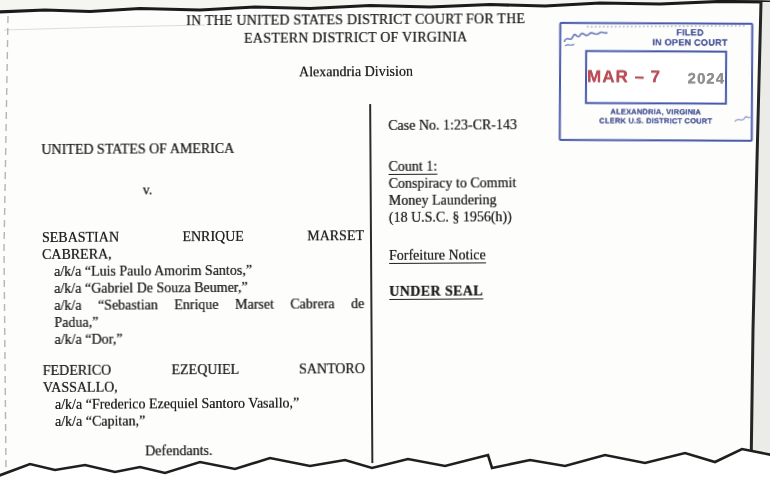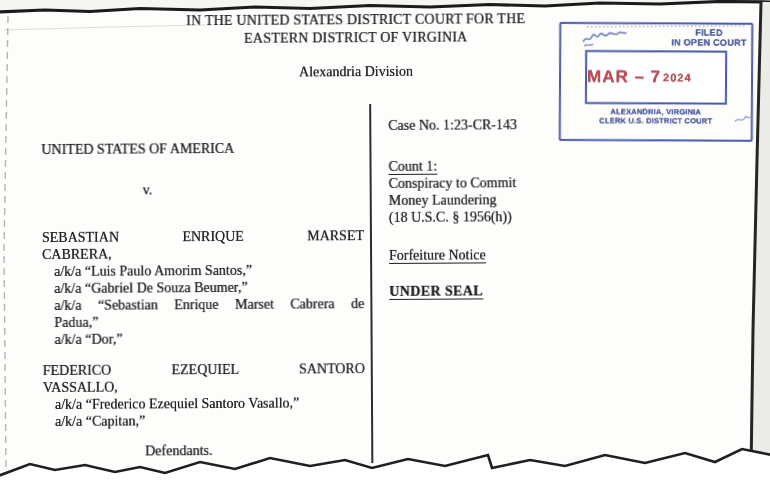--- a/index.html
+++ b/index.html
@@ -59,34 +59,34 @@
   
   .stamp{
     position:absolute;left:560px;top:24px;width:194px;height:119px;
     border:2.5px solid #3a4da6;border-radius:2px;
     transform:rotate(.6deg);
     font-family:"Liberation Sans", sans-serif;color:#3a4da6;
     opacity:.93;box-sizing:border-box;background:rgba(255,255,255,.15);
   }
   .stamp-top{
     display:flex;justify-content:space-between;align-items:flex-start;
-    padding:2px 20px 0;
+    padding:2px 1px 0;
     gap:44px;
   }
   .filed{
     text-align:center;font-weight:bold;font-size:9px;line-height:10px;
     letter-spacing:.3px;white-space:nowrap;margin-top:1px;
   }
   .datebox{
     width:138px;height:50px;border:2.5px solid #3a4da6;background:#fff;
-    margin:0 auto 0;display:flex;align-items:center;justify-content:flex-start;
+    margin:0 auto 0;display:flex;align-items:center;justify-content:space-between;
     gap:2px;box-sizing:content-box;
   }
   .date{font-weight:bold;font-size:17px;color:#c23b45;letter-spacing:1px;white-space:nowrap;}
-  .year{font-weight:bold;font-size:11px;color:#b91c1c;letter-spacing:1px;opacity:.85;}
+  .year{font-weight:bold;font-size:15px;color:#737373;letter-spacing:1px;opacity:.85;}
   .clerk{
     text-align:center;font-size:7.5px;line-height:9px;font-weight:bold;
     margin-top:3px;letter-spacing:.2px;
   }
   .scribble{flex:0 0 auto;opacity:.8;}
   .corner-scribble{position:absolute;right:0px;bottom:14px;opacity:.6;}
 
   
   .noise-dashes{
     position:absolute;top:27px;left:588px;width:158px;height:0;

